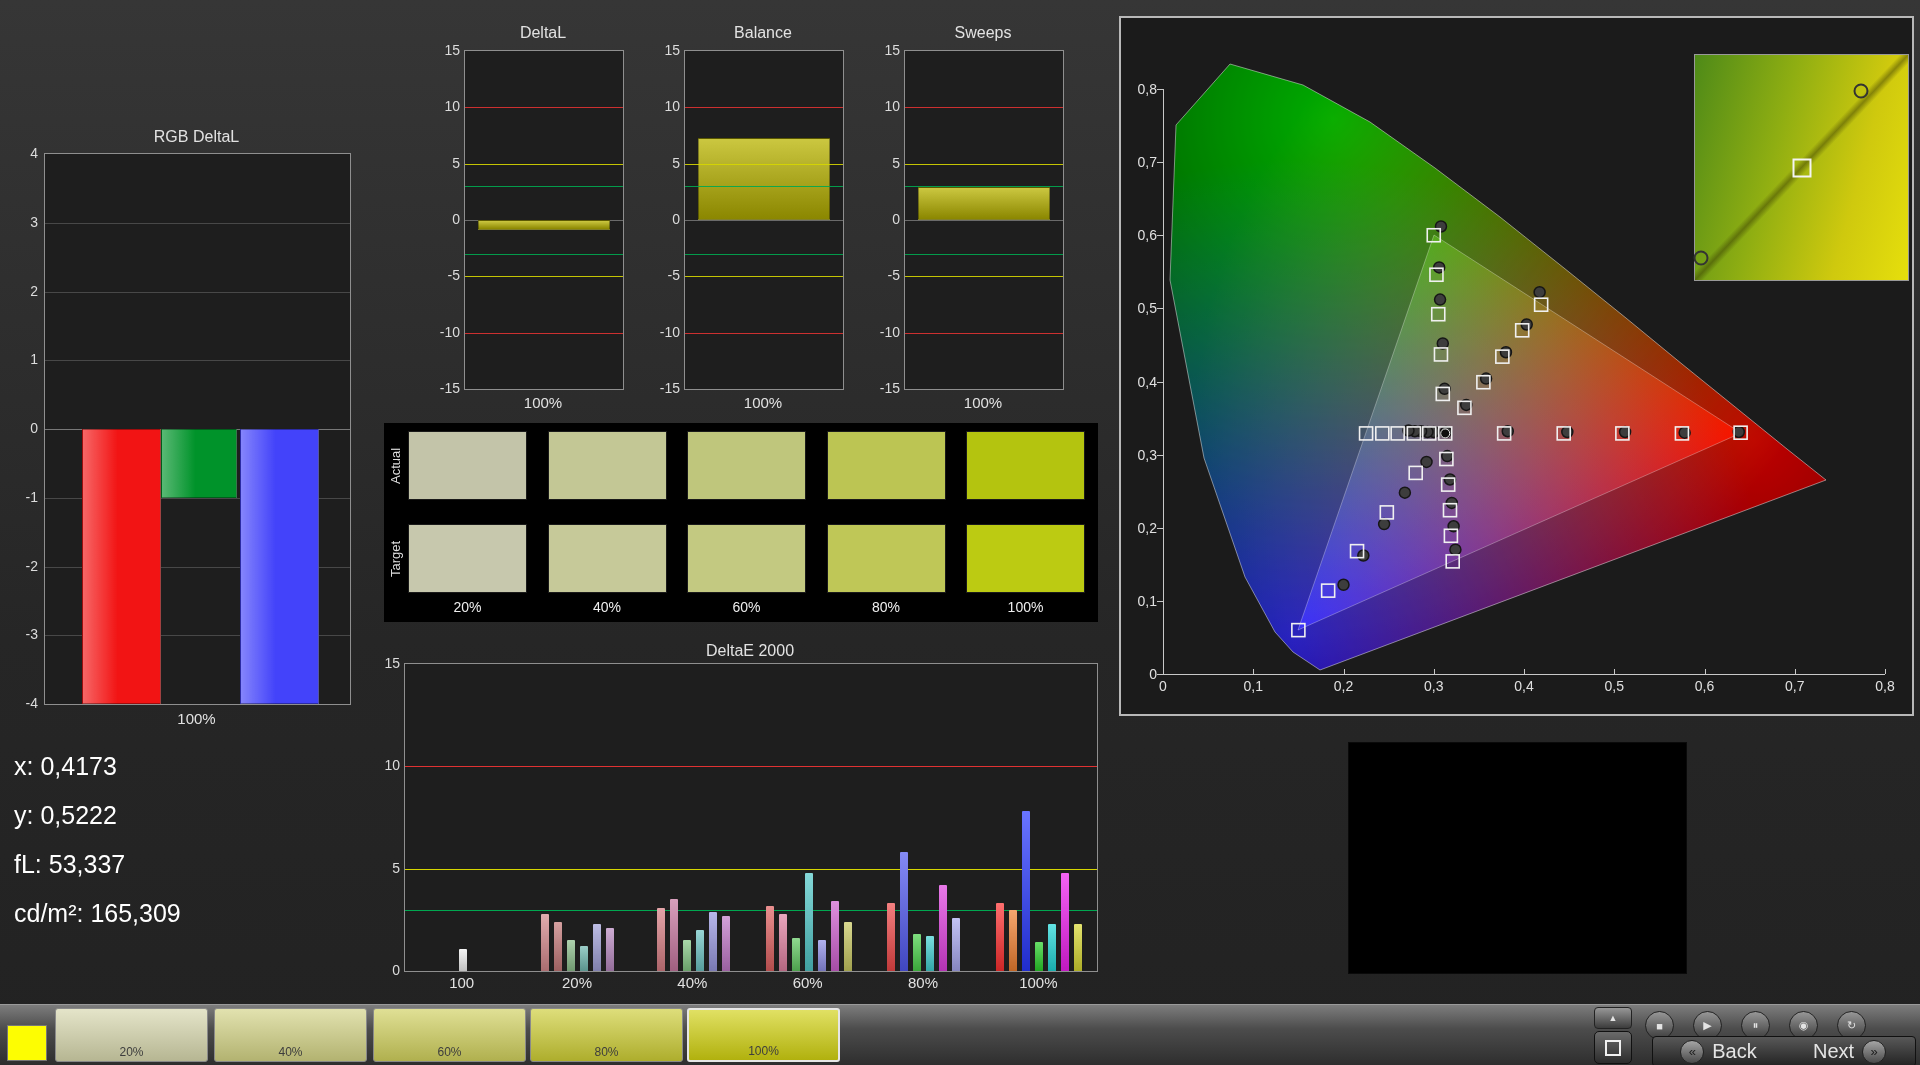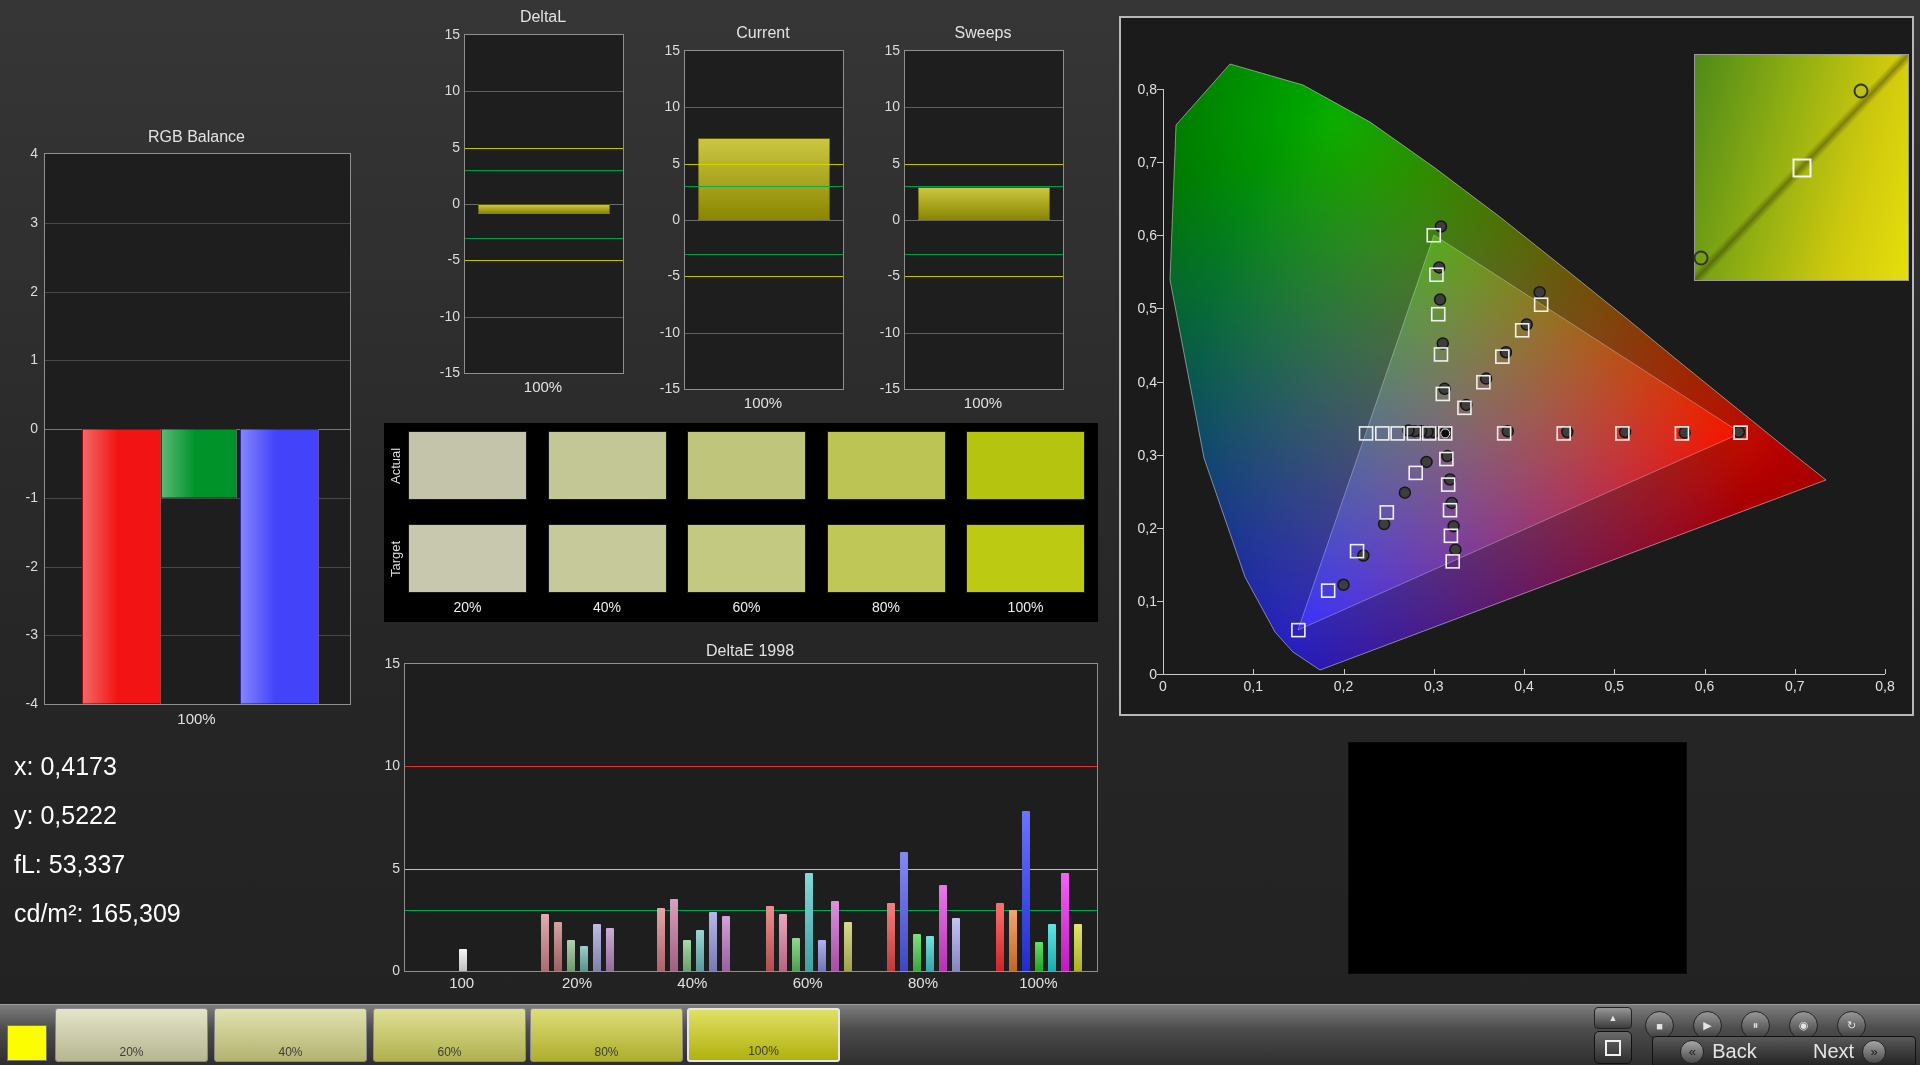--- a/index.html
+++ b/index.html
@@ -17,21 +17,21 @@
   .xlabel{position:absolute;font-size:15px;color:#e2e2e2;text-align:center;}
   .vbar{position:absolute;box-sizing:border-box;border:1px solid rgba(0,0,0,.35);}
 
   #rgb-panel{left:12px;top:128px;width:350px;height:605px;}
   #rgb-panel .chart-title{left:32px;top:0;width:305px;}
   #rgb-panel .plot{left:32px;top:25px;width:305px;height:550px;}
   #rgb-panel .yticks{left:0;top:25px;width:26px;height:550px;}
   #rgb-panel .xlabel{left:32px;top:582px;width:305px;}
 
   .delta-panel{width:196px;height:390px;}
-  #delta-panel-0{left:432px;top:6px;}
+  #delta-panel-0{left:432px;top:22px;}
   #delta-panel-1{left:652px;top:22px;}
   #delta-panel-2{left:872px;top:22px;}
   .delta-panel .chart-title{left:32px;top:2px;width:158px;}
   .delta-panel .plot{left:32px;top:28px;width:158px;height:338px;}
   .delta-panel .yticks{left:2px;top:28px;width:26px;height:338px;}
   .delta-panel .xlabel{left:32px;top:372px;width:158px;}
 
   #deltae-panel{left:374px;top:642px;width:740px;height:365px;}
   #deltae-panel .chart-title{left:30px;top:0;width:692px;}
   #deltae-panel .plot{left:30px;top:21px;width:692px;height:307px;}
@@ -87,21 +87,21 @@
   .nav-chev{width:22px;height:22px;border-radius:50%;background:linear-gradient(#a5a5a5,#4a4a4a);
     border:1px solid #222;display:flex;align-items:center;justify-content:center;font-size:13px;color:#1d1d1d;}
 </style>
 </head>
 <body>
 
 <div id="stage">
 
 
   <div class="chart-panel" id="rgb-panel">
-    <div class="chart-title">RGB Balance</div>
+    <div class="chart-title">RGB DeltaL</div>
     <div class="yticks" id="rgb-yticks">
         <div class="tick-label" style="top: 0%;">4</div>
         <div class="tick-label" style="top: 12.5%;">3</div>
         <div class="tick-label" style="top: 25%;">2</div>
         <div class="tick-label" style="top: 37.5%;">1</div>
         <div class="tick-label" style="top: 50%;">0</div>
         <div class="tick-label" style="top: 62.5%;">-1</div>
         <div class="tick-label" style="top: 75%;">-2</div>
         <div class="tick-label" style="top: 87.5%;">-3</div>
         <div class="tick-label" style="top: 100%;">-4</div>
@@ -138,21 +138,21 @@
         <div class="gridline" style="top: 16.6667%; background: rgb(224, 50, 50); z-index: 3; opacity: 0.9;"></div>
         <div class="gridline" style="top: 33.3333%; background: rgb(214, 214, 0); z-index: 3; opacity: 0.9;"></div>
         <div class="gridline" style="top: 40%; background: rgb(0, 168, 80); z-index: 3; opacity: 0.9;"></div>
         <div class="gridline" style="top: 60%; background: rgb(0, 168, 80); z-index: 3; opacity: 0.9;"></div>
         <div class="gridline" style="top: 66.6667%; background: rgb(214, 214, 0); z-index: 3; opacity: 0.9;"></div>
         <div class="gridline" style="top: 83.3333%; background: rgb(224, 50, 50); z-index: 3; opacity: 0.9;"></div>
       </div>
     <div class="xlabel">100%</div>
   </div>
   <div class="chart-panel delta-panel" id="delta-panel-1">
-    <div class="chart-title">Current</div>
+    <div class="chart-title">Balance</div>
     <div class="yticks" id="delta-yticks-1">
         <div class="tick-label" style="top: 0%;">15</div>
         <div class="tick-label" style="top: 16.6667%;">10</div>
         <div class="tick-label" style="top: 33.3333%;">5</div>
         <div class="tick-label" style="top: 50%;">0</div>
         <div class="tick-label" style="top: 66.6667%;">-5</div>
         <div class="tick-label" style="top: 83.3333%;">-10</div>
         <div class="tick-label" style="top: 100%;">-15</div>
       </div>
     <div class="plot" id="delta-plot-1">
@@ -205,21 +205,21 @@
       <div class="swatch-cell" style="left: 442.5px; top: 101px; background: rgb(191, 199, 87);"></div>
       <div class="swatch-cell" style="left: 582px; top: 101px; background: rgb(188, 203, 18);"></div>
       <div class="swatch-col-label" style="left: 24px;">20%</div>
       <div class="swatch-col-label" style="left: 163.5px;">40%</div>
       <div class="swatch-col-label" style="left: 303px;">60%</div>
       <div class="swatch-col-label" style="left: 442.5px;">80%</div>
       <div class="swatch-col-label" style="left: 582px;">100%</div>
     </div>
 
   <div class="chart-panel" id="deltae-panel">
-    <div class="chart-title">DeltaE 1998</div>
+    <div class="chart-title">DeltaE 2000</div>
     <div class="yticks" id="deltae-yticks">
         <div class="tick-label" style="top: 0%;">15</div>
         <div class="tick-label" style="top: 33.3333%;">10</div>
         <div class="tick-label" style="top: 66.6667%;">5</div>
         <div class="tick-label" style="top: 100%;">0</div>
       </div>
     <div class="plot" id="deltae-plot">
         <div class="gridline" style="top: 33.3333%; background: rgb(224, 50, 50);"></div>
         <div class="gridline" style="top: 66.6667%; background: rgb(214, 214, 0);"></div>
         <div class="gridline" style="top: 80%; background: rgb(0, 168, 80);"></div>

